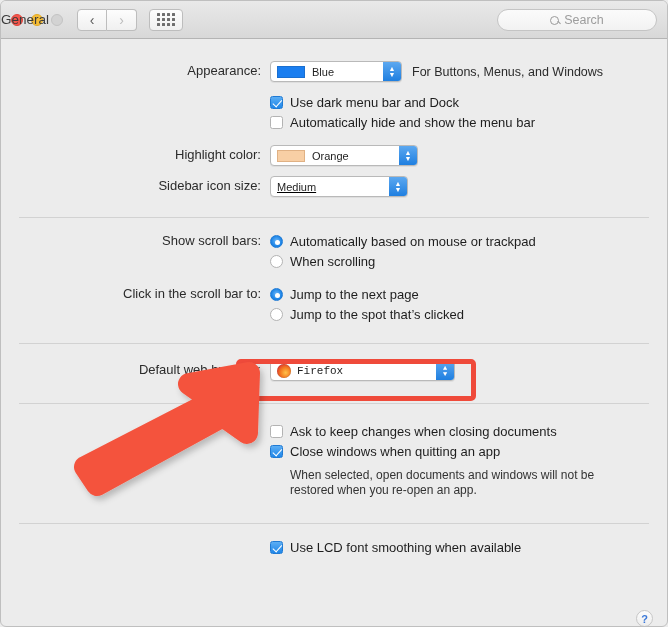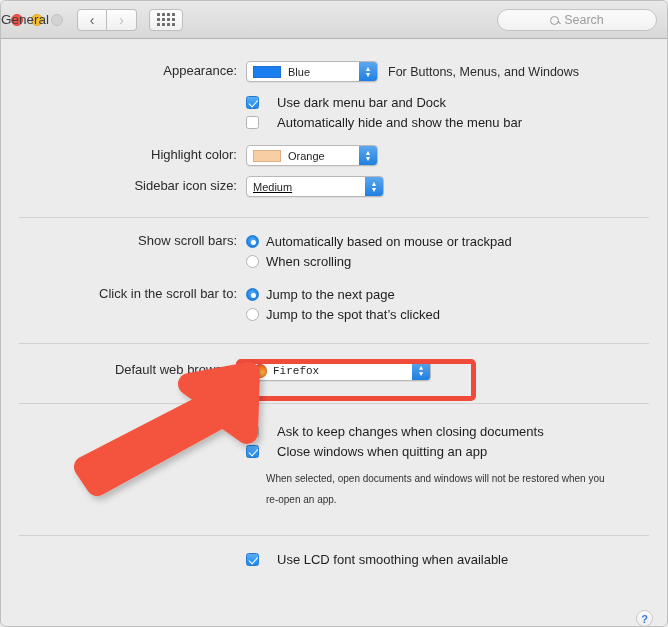--- a/index.html
+++ b/index.html
@@ -68,21 +68,21 @@
   .searchbox .mag { width: 9px; height: 9px; border: 1.4px solid #9a9a9a; border-radius: 50%; position: relative; }
   .searchbox .mag::after { content:""; position:absolute; width:4px; height:1.4px; background:#9a9a9a; transform: rotate(45deg); right:-3px; bottom:0px; }
   .searchbox span { font-size: 12.5px; color: #9d9d9d; }
 
   
   .content { position: relative; padding: 0; height: 588px; }
 
   .row { display: flex; align-items: flex-start; }
   .lbl {
     width: 245px; text-align: right; padding-right: 9px;
-    font-size: 13px; color: #2b2b2b; line-height: 20px;
+    font-size: 13px; color: #2b2b2b; line-height: 20px; margin-left: 24px;
   }
   .ctl { flex: 1; }
 
   
   .popup {
     display: inline-flex; align-items: center;
     height: 21px; background: #fff;
     border: 1px solid #b9b9b9; border-radius: 4px;
     padding-left: 6px; position: relative;
     box-shadow: 0 1px 0 rgba(0,0,0,0.06);
@@ -102,21 +102,21 @@
 
   .fficon {
     width: 14px; height: 14px; margin-right: 6px;
     border-radius: 50%;
     background: radial-gradient(circle at 62% 62%, #ffc24a 0%, #f47b20 42%, #e03a2f 75%, #b42a66 100%);
     box-shadow: inset 0 0 1px rgba(0,0,0,0.4);
     flex: none;
   }
 
   
-  .cbrow { display: flex; align-items: center; gap: 18px; height: 20px; }
+  .cbrow { display: flex; align-items: center; gap: 7px; height: 20px; }
   .cb {
     width: 13px; height: 13px; border-radius: 2.5px; flex: none;
     background: #fff; border: 1px solid #b3b3b3;
   }
   .cb.on {
     background: linear-gradient(180deg,#5caef4,#1f86e8);
     border: 1px solid #1f7ad4;
     position: relative;
   }
   .cb.on::after {
@@ -135,21 +135,21 @@
   .rb.on {
     background: radial-gradient(circle at 50% 45%, #6fb8f7 0%, #1f86e8 60%, #1976d2 100%);
     border: 1px solid #1f7ad4; position: relative;
   }
   .rb.on::after {
     content:""; position:absolute; left:4px; top:4px;
     width:5px; height:5px; border-radius:50%; background:#fff;
   }
 
   .sep { height: 1px; background: #d2d2d2; margin: 0 18px; }
-  .hint { font-size: 10px; color: #333; line-height: 21px; }
+  .hint { font-size: 12px; color: #333; line-height: 15px; }
 
   
   .redbox {
     position: absolute;
     border: 5px solid #ef4a3a;
     border-radius: 5px;
     pointer-events: none;
   }
   .arrow-svg { position: absolute; left: 0; top: 0; pointer-events: none; }
 
@@ -235,21 +235,21 @@
         <div class="cbrow">
           <span class="cb"></span>
           <span class="cbtxt">Automatically hide and show the menu bar</span>
         </div>
       </div>
     </div>
 
     <div class="row" style="margin-top:13px;">
       <div class="lbl">Highlight color:</div>
       <div class="ctl">
-        <div class="popup" style="width:132px;text-align:center;">
+        <div class="popup" style="width:148px;text-align:center;">
           <span class="swatch-orange"></span>
           <span class="ptext">Orange</span>
           <span class="stepper">
               <b>▲</b>
               <b>▼</b>
             </span>
         </div>
       </div>
     </div>
 

